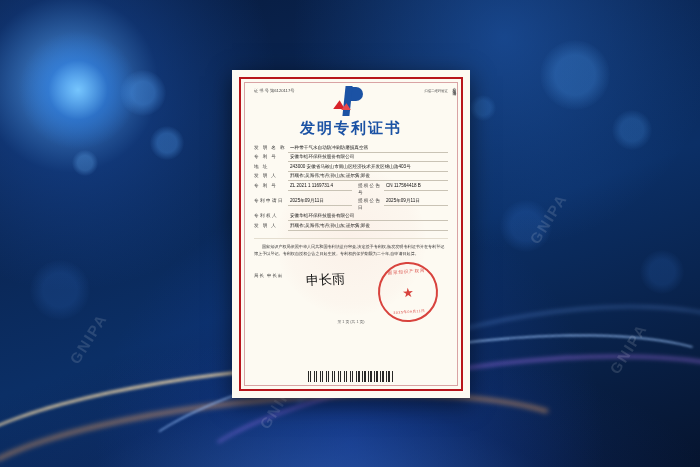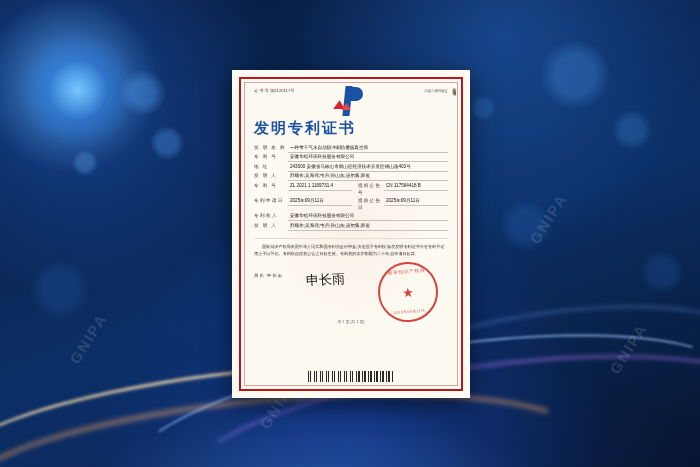--- a/index.html
+++ b/index.html
@@ -175,21 +175,21 @@
     position: absolute; left: 2px; top: 14px; width: 12px; height: 9px;
     background: #d8232a;
     clip-path: polygon(0 100%, 55% 0, 100% 100%);
   }
   .emblem .red2 {
     position: absolute; left: 10px; top: 17px; width: 10px; height: 7px;
     background: #e8484d;
     clip-path: polygon(0 100%, 55% 0, 100% 100%);
   }
   .cert-title {
-    text-align: left;
+    text-align: center;
     color: #1b52a4;
     font-size: 15px;
     font-weight: bold;
     letter-spacing: 2px;
     margin: 1px 0 5px 0;
     font-family: "DejaVu Sans", sans-serif;
   }
   .field {
     display: flex;
     align-items: baseline;

